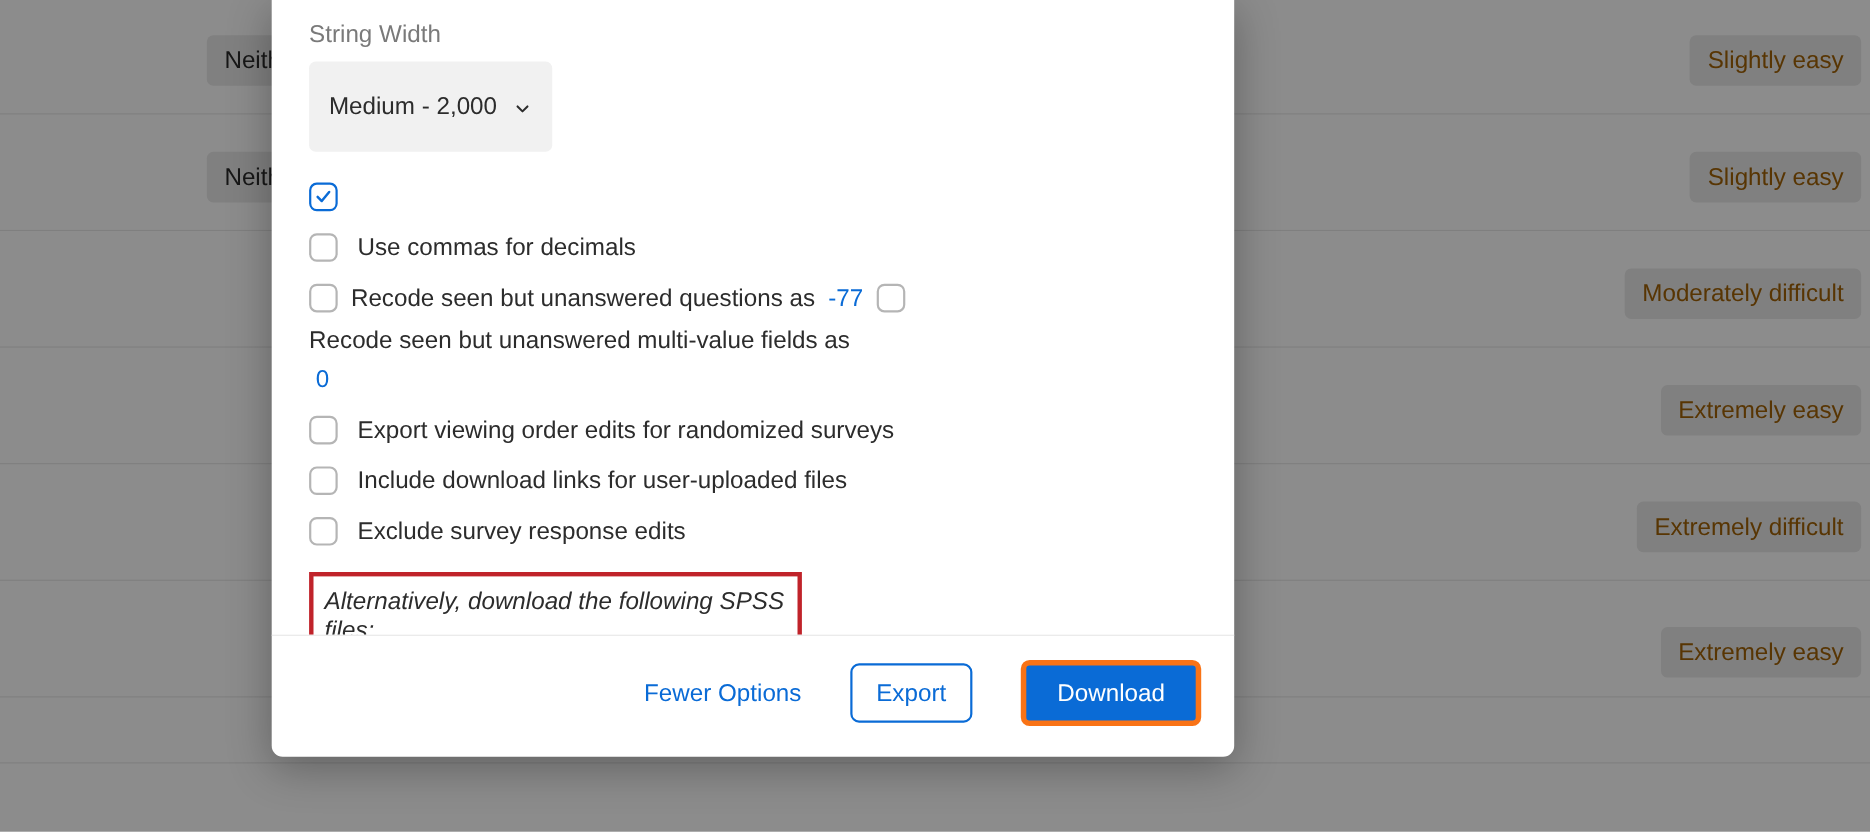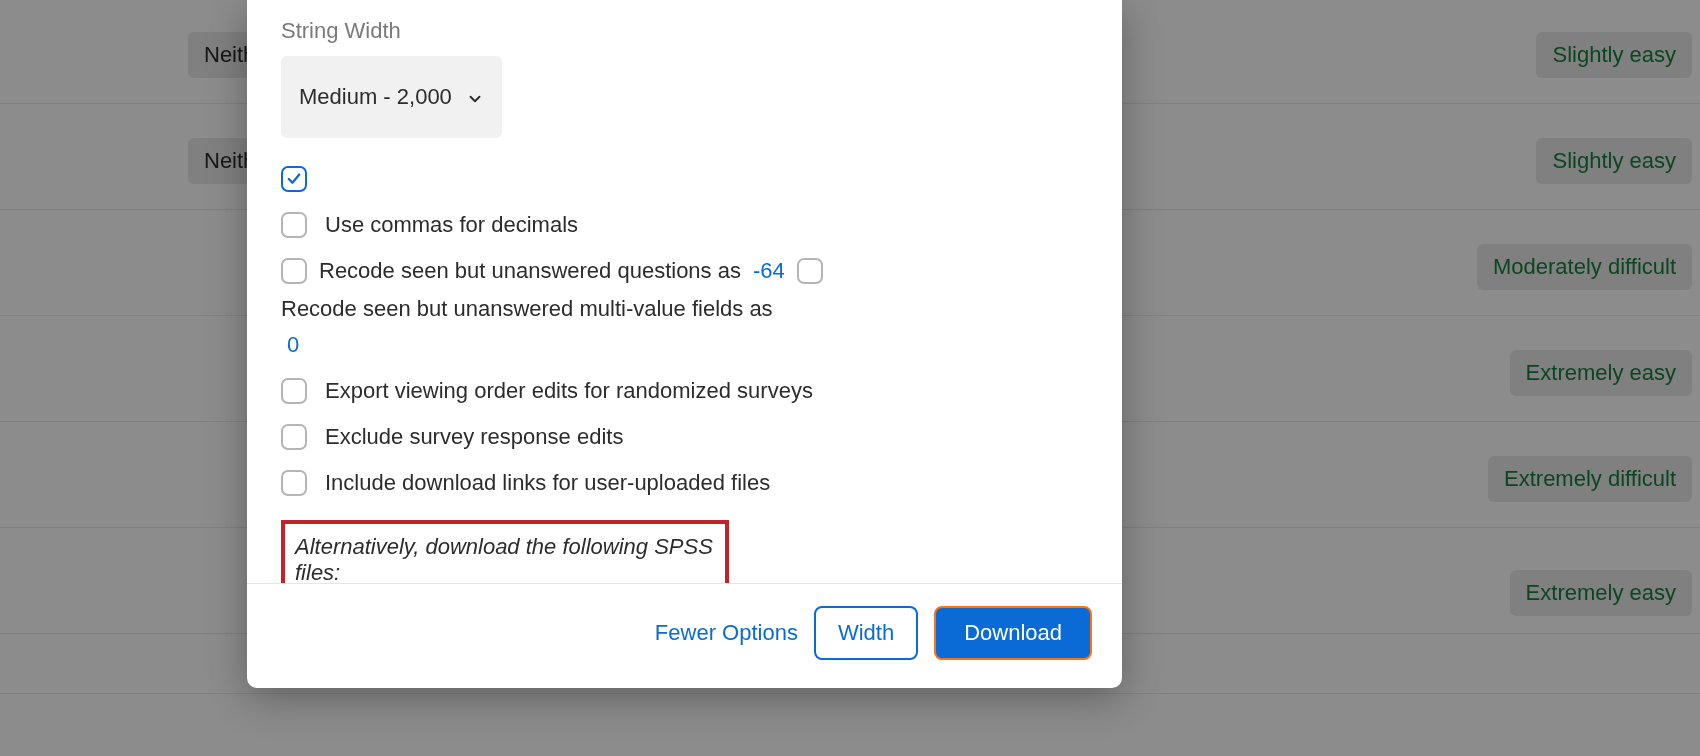--- a/index.html
+++ b/index.html
@@ -24,21 +24,21 @@
     position: absolute;
     background: #e9e9e9;
     color: #2a2a2a;
     font-size: 22px;
     padding: 10px 16px;
     border-radius: 6px;
   }
   .bg-chip-right {
     position: absolute;
     background: #e9e9e9;
-    color: #15803d;
+    color: #a16207;
     font-size: 22px;
     padding: 10px 16px;
     border-radius: 6px;
     right: 8px;
   }
   .modal {
     position: absolute;
     left: 247px;
     top: 0;
     width: 875px;
@@ -117,41 +117,41 @@
     text-decoration: none;
     cursor: pointer;
   }
   .dl-link.under { text-decoration: underline; text-underline-offset: 4px; }
   .modal-footer {
     border-top: 1px solid #e6e6e6;
     padding: 22px 30px 28px 30px;
     display: flex;
     justify-content: flex-end;
     align-items: center;
-    gap: 16px;
+    gap: 44px;
   }
   .link-btn {
     color: #0a6bd6;
     font-size: 22px;
     background: none; border: none;
     cursor: pointer;
   }
   .btn-outline {
     color: #0a6bd6;
     border: 2px solid #0a6bd6;
     background: #fff;
     border-radius: 8px;
     padding: 12px 22px;
     font-size: 22px;
     cursor: pointer;
   }
   .btn-primary {
     color: #fff;
     background: #0a6bd6;
-    border: 2px solid #f97316;
+    border: 5px solid #f97316;
     border-radius: 8px;
     padding: 12px 28px;
     font-size: 22px;
     cursor: pointer;
   }
   .inline-group { display: inline-flex; align-items: center; gap: 12px; }
 </style>
 </head>
 <body>
 
@@ -208,54 +208,54 @@
 
       <div class="opt-row">
         <span class="cb"></span>
         <span class="opt-text">Use commas for decimals</span>
       </div>
 
       <div class="opt-row" style="gap:12px;">
         <span class="cb"></span>
         <span class="inline-group">
           <span class="opt-text">Recode seen but unanswered questions as</span>
-          <span class="val-link">-64</span>
+          <span class="val-link">-77</span>
         </span>
         <span class="cb"></span>
         <span class="opt-text">Recode seen but unanswered multi-value fields as</span>
       </div>
       <div class="opt-row" style="padding-top:0; padding-left:0;">
         <span class="val-link" style="margin-left:6px;">0</span>
       </div>
 
       <div class="opt-row">
         <span class="cb"></span>
         <span class="opt-text">Export viewing order edits for randomized surveys</span>
       </div>
 
       <div class="opt-row">
         <span class="cb"></span>
+        <span class="opt-text">Include download links for user-uploaded files</span>
+      </div>
+
+      <div class="opt-row">
+        <span class="cb"></span>
         <span class="opt-text">Exclude survey response edits</span>
-      </div>
-
-      <div class="opt-row">
-        <span class="cb"></span>
-        <span class="opt-text">Include download links for user-uploaded files</span>
       </div>
 
     </div>
 
     <div class="highlight-box">
       <div class="alt-text">Alternatively, download the following SPSS files:</div>
       <div class="dl-links">
         <a class="dl-link under">SPSS Syntax File</a>
         <a class="dl-link">Corresponding Data</a>
       </div>
     </div>
 
   </div>
 
   <div class="modal-footer">
     <button class="link-btn">Fewer Options</button>
-    <button class="btn-outline">Width</button>
+    <button class="btn-outline">Export</button>
     <button class="btn-primary">Download</button>
   </div>
 </div>
 
 </body></html>

